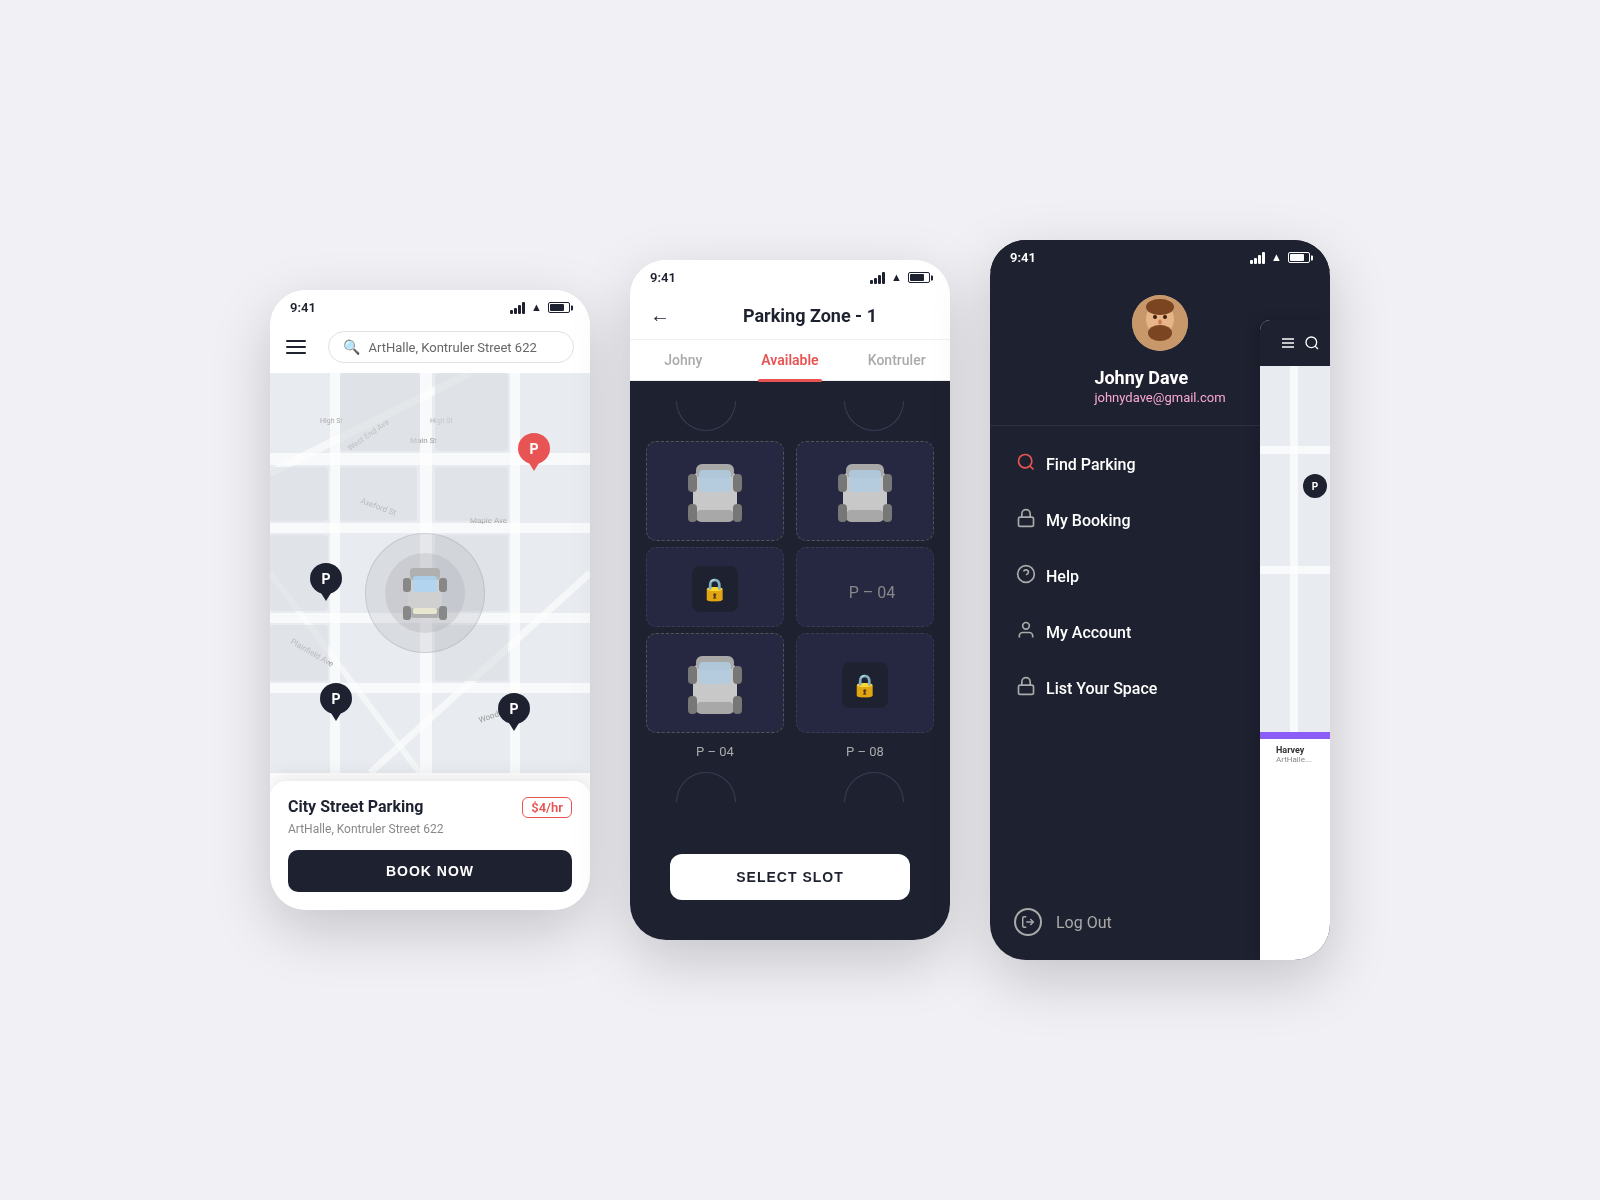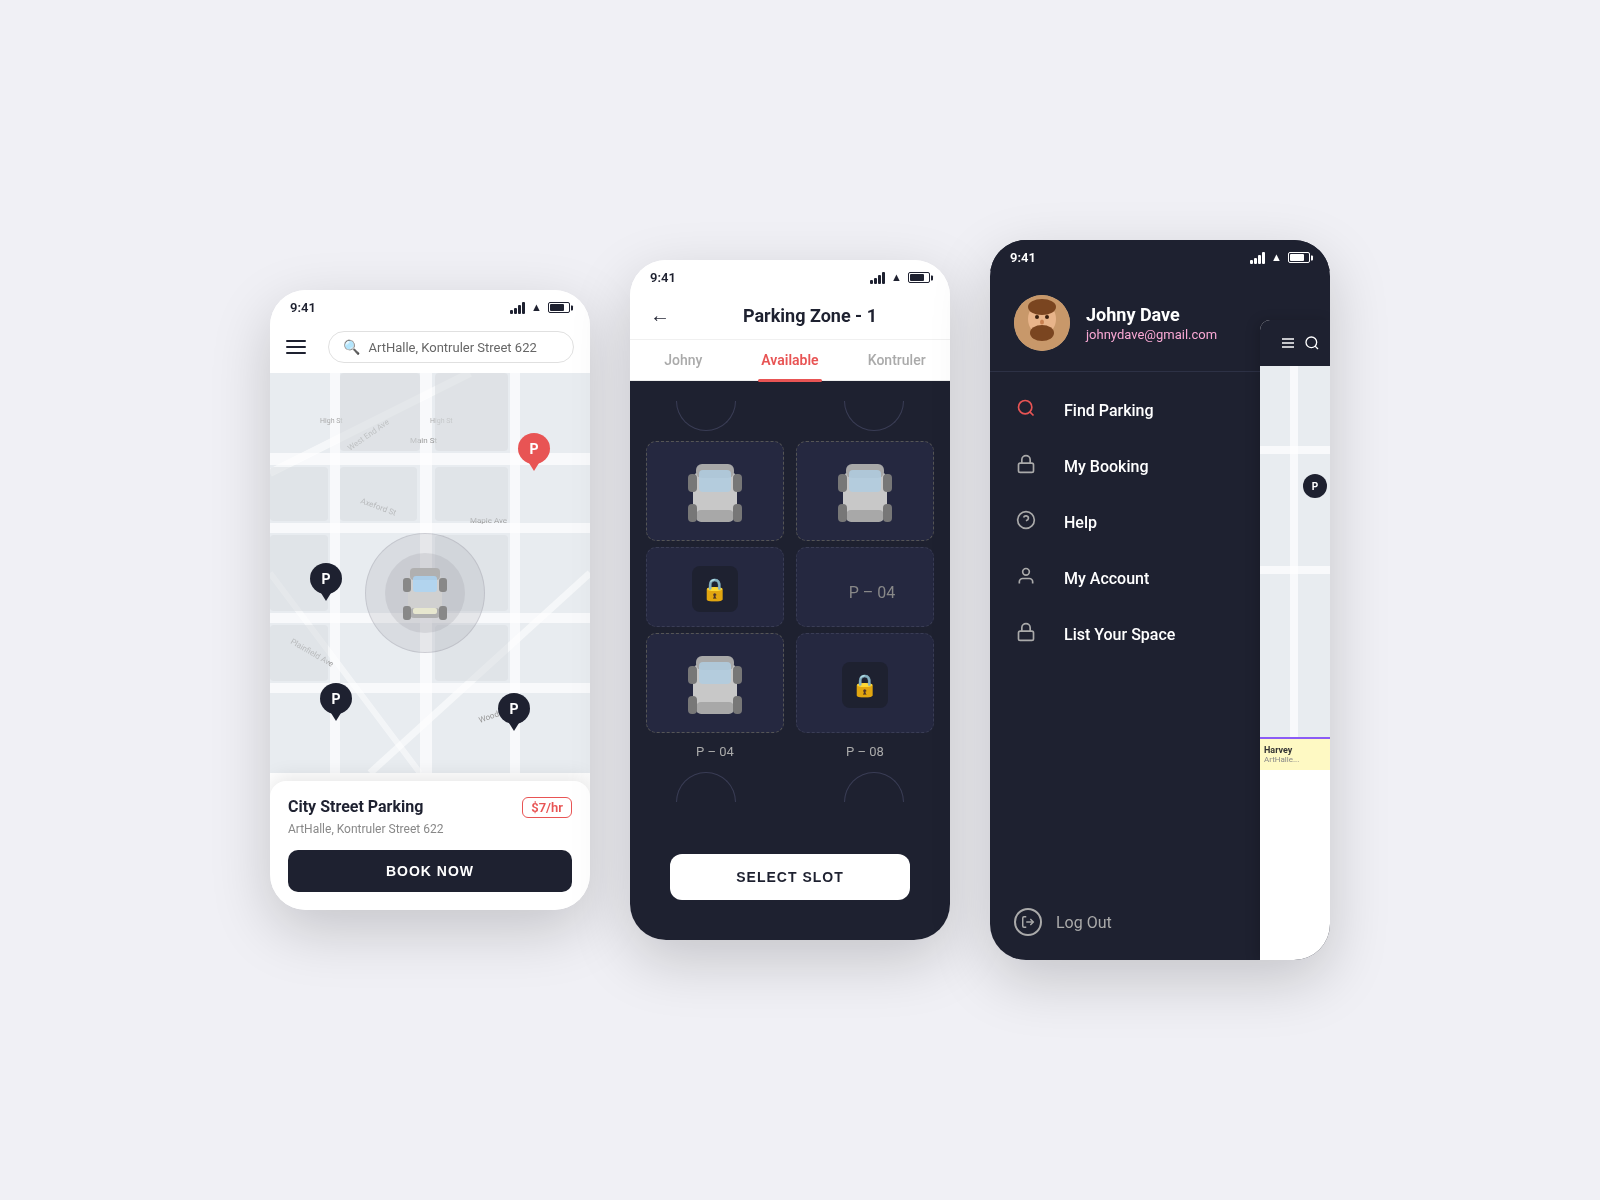--- a/index.html
+++ b/index.html
@@ -402,20 +402,21 @@
       font-weight: 700;
       letter-spacing: 1px;
       cursor: pointer;
     }
     .profile-section {
       display: flex;
       align-items: center;
       padding: 24px 24px 20px;
       gap: 16px;
       border-bottom: 1px solid #2d3145;
+      flex-direction: column;
     }
     .avatar {
       width: 56px;
       height: 56px;
       border-radius: 50%;
       overflow: hidden;
       flex-shrink: 0;
       background: #c8a882;
       display: flex;
       align-items: center;
@@ -436,21 +437,21 @@
     }
 
     
     .menu-items {
       padding: 10px 0;
     }
     .menu-item {
       display: flex;
       align-items: center;
       padding: 16px 24px;
-      gap: 26px;
+      gap: 8px;
       cursor: pointer;
       text-align: right;
     }
     .menu-icon {
       font-size: 18px;
       width: 24px;
       text-align: center;
       color: #aaa;
     }
     .menu-icon.active {
@@ -517,25 +518,25 @@
       background: #e8e8e8;
       flex: 1;
       position: relative;
       overflow: hidden;
     }
     .peek-card {
       position: absolute;
       bottom: 0;
       left: 0;
       right: 0;
-      background: #fef9c3;
-      padding: 6px 4px;
+      background: #ffffff;
+      padding: 6px 16px;
       font-size: 9px;
       color: #333;
-      border-top: 2px solid #8b5cf6;
+      border-top: 7px solid #8b5cf6;
     }
     .peek-card-name {
       font-weight: 700;
       font-size: 9px;
     }
     .peek-card-addr {
       font-size: 8px;
       color: #888;
     }
   </style>
@@ -646,21 +647,21 @@
 
       <div class="p-marker" style="position:absolute; right:60px; top:320px;">
         <div class="p-marker-circle">P</div>
         <div class="p-marker-pin"></div>
       </div>
     </div>
 
     <div class="parking-card">
       <div class="parking-card-row1">
         <span class="parking-name">City Street Parking</span>
-        <span class="price-badge">$7/hr</span>
+        <span class="price-badge">$4/hr</span>
       </div>
       <div class="parking-address">ArtHalle, Kontruler Street 622</div>
       <button class="book-now-btn">BOOK NOW</button>
     </div>
   </div>
 
   <div class="phone phone-mid" style="display:flex;flex-direction:column;">
 
     <div class="status-bar status-bar-light">
       <span>9:41</span>

